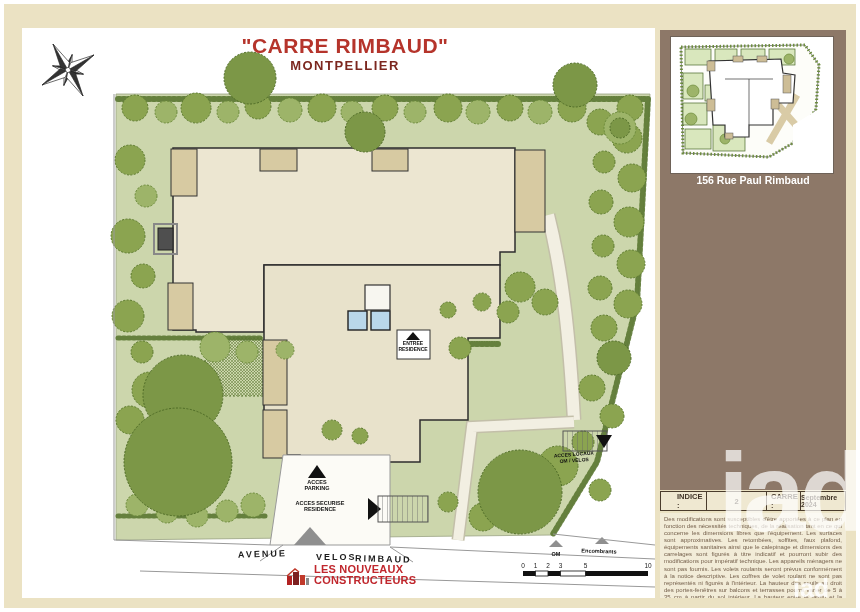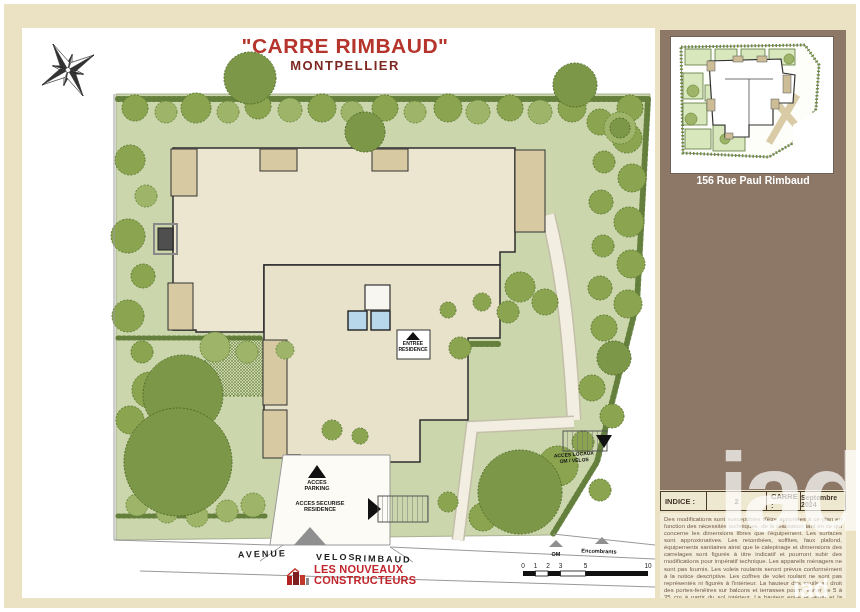--- a/index.html
+++ b/index.html
@@ -30,21 +30,21 @@
   .side-panel{position:absolute;left:660px;top:30px;width:186px;height:460px;background:#8d7868;}
   .minimap{position:absolute;left:670px;top:36px;width:164px;height:138px;background:#fff;
            border:1px solid #6e6258;box-sizing:border-box;padding:2px;}
   .addr{position:absolute;left:660px;width:186px;text-align:center;color:#fff;
         font-weight:bold;font-size:10.5px;}
   .a1{top:174px;} .a2{top:187px;}
   .meta-table{position:absolute;left:660px;top:491px;width:186px;height:20px;
         background:#efe8d1;border:1px solid #4a3c2c;box-sizing:border-box;
         display:flex;font-size:7.5px;font-weight:bold;color:#3f3226;}
   .meta-table .cell{border-right:1px solid #4a3c2c;display:flex;align-items:center;box-sizing:border-box;}
-  .meta-table .c1{width:46px;padding-left:4px;}
+  .meta-table .c1{width:46px;padding-left:16px;}
   .meta-table .c2{width:60px;justify-content:center;}
   .meta-table .c3{width:34px;padding-left:4px;}
   .meta-table .c4{width:44px;justify-content:center;border-right:none;font-size:7px;}
   .disclaimer{position:absolute;left:660px;top:513px;width:186px;height:85px;background:#f2ecd8;
         color:#75604c;font-size:6px;line-height:1.18;text-align:justify;overflow:hidden;
         box-sizing:border-box;padding:3px 4px;}
   .wm-big{position:absolute;left:718px;top:448px;font-size:112px;font-weight:800;
         color:rgba(255,255,255,.70);letter-spacing:-6px;line-height:.8;pointer-events:none;}
   .wm-small{position:absolute;left:793px;top:574px;font-size:25px;font-weight:800;
         color:rgba(255,255,255,.85);pointer-events:none;}

